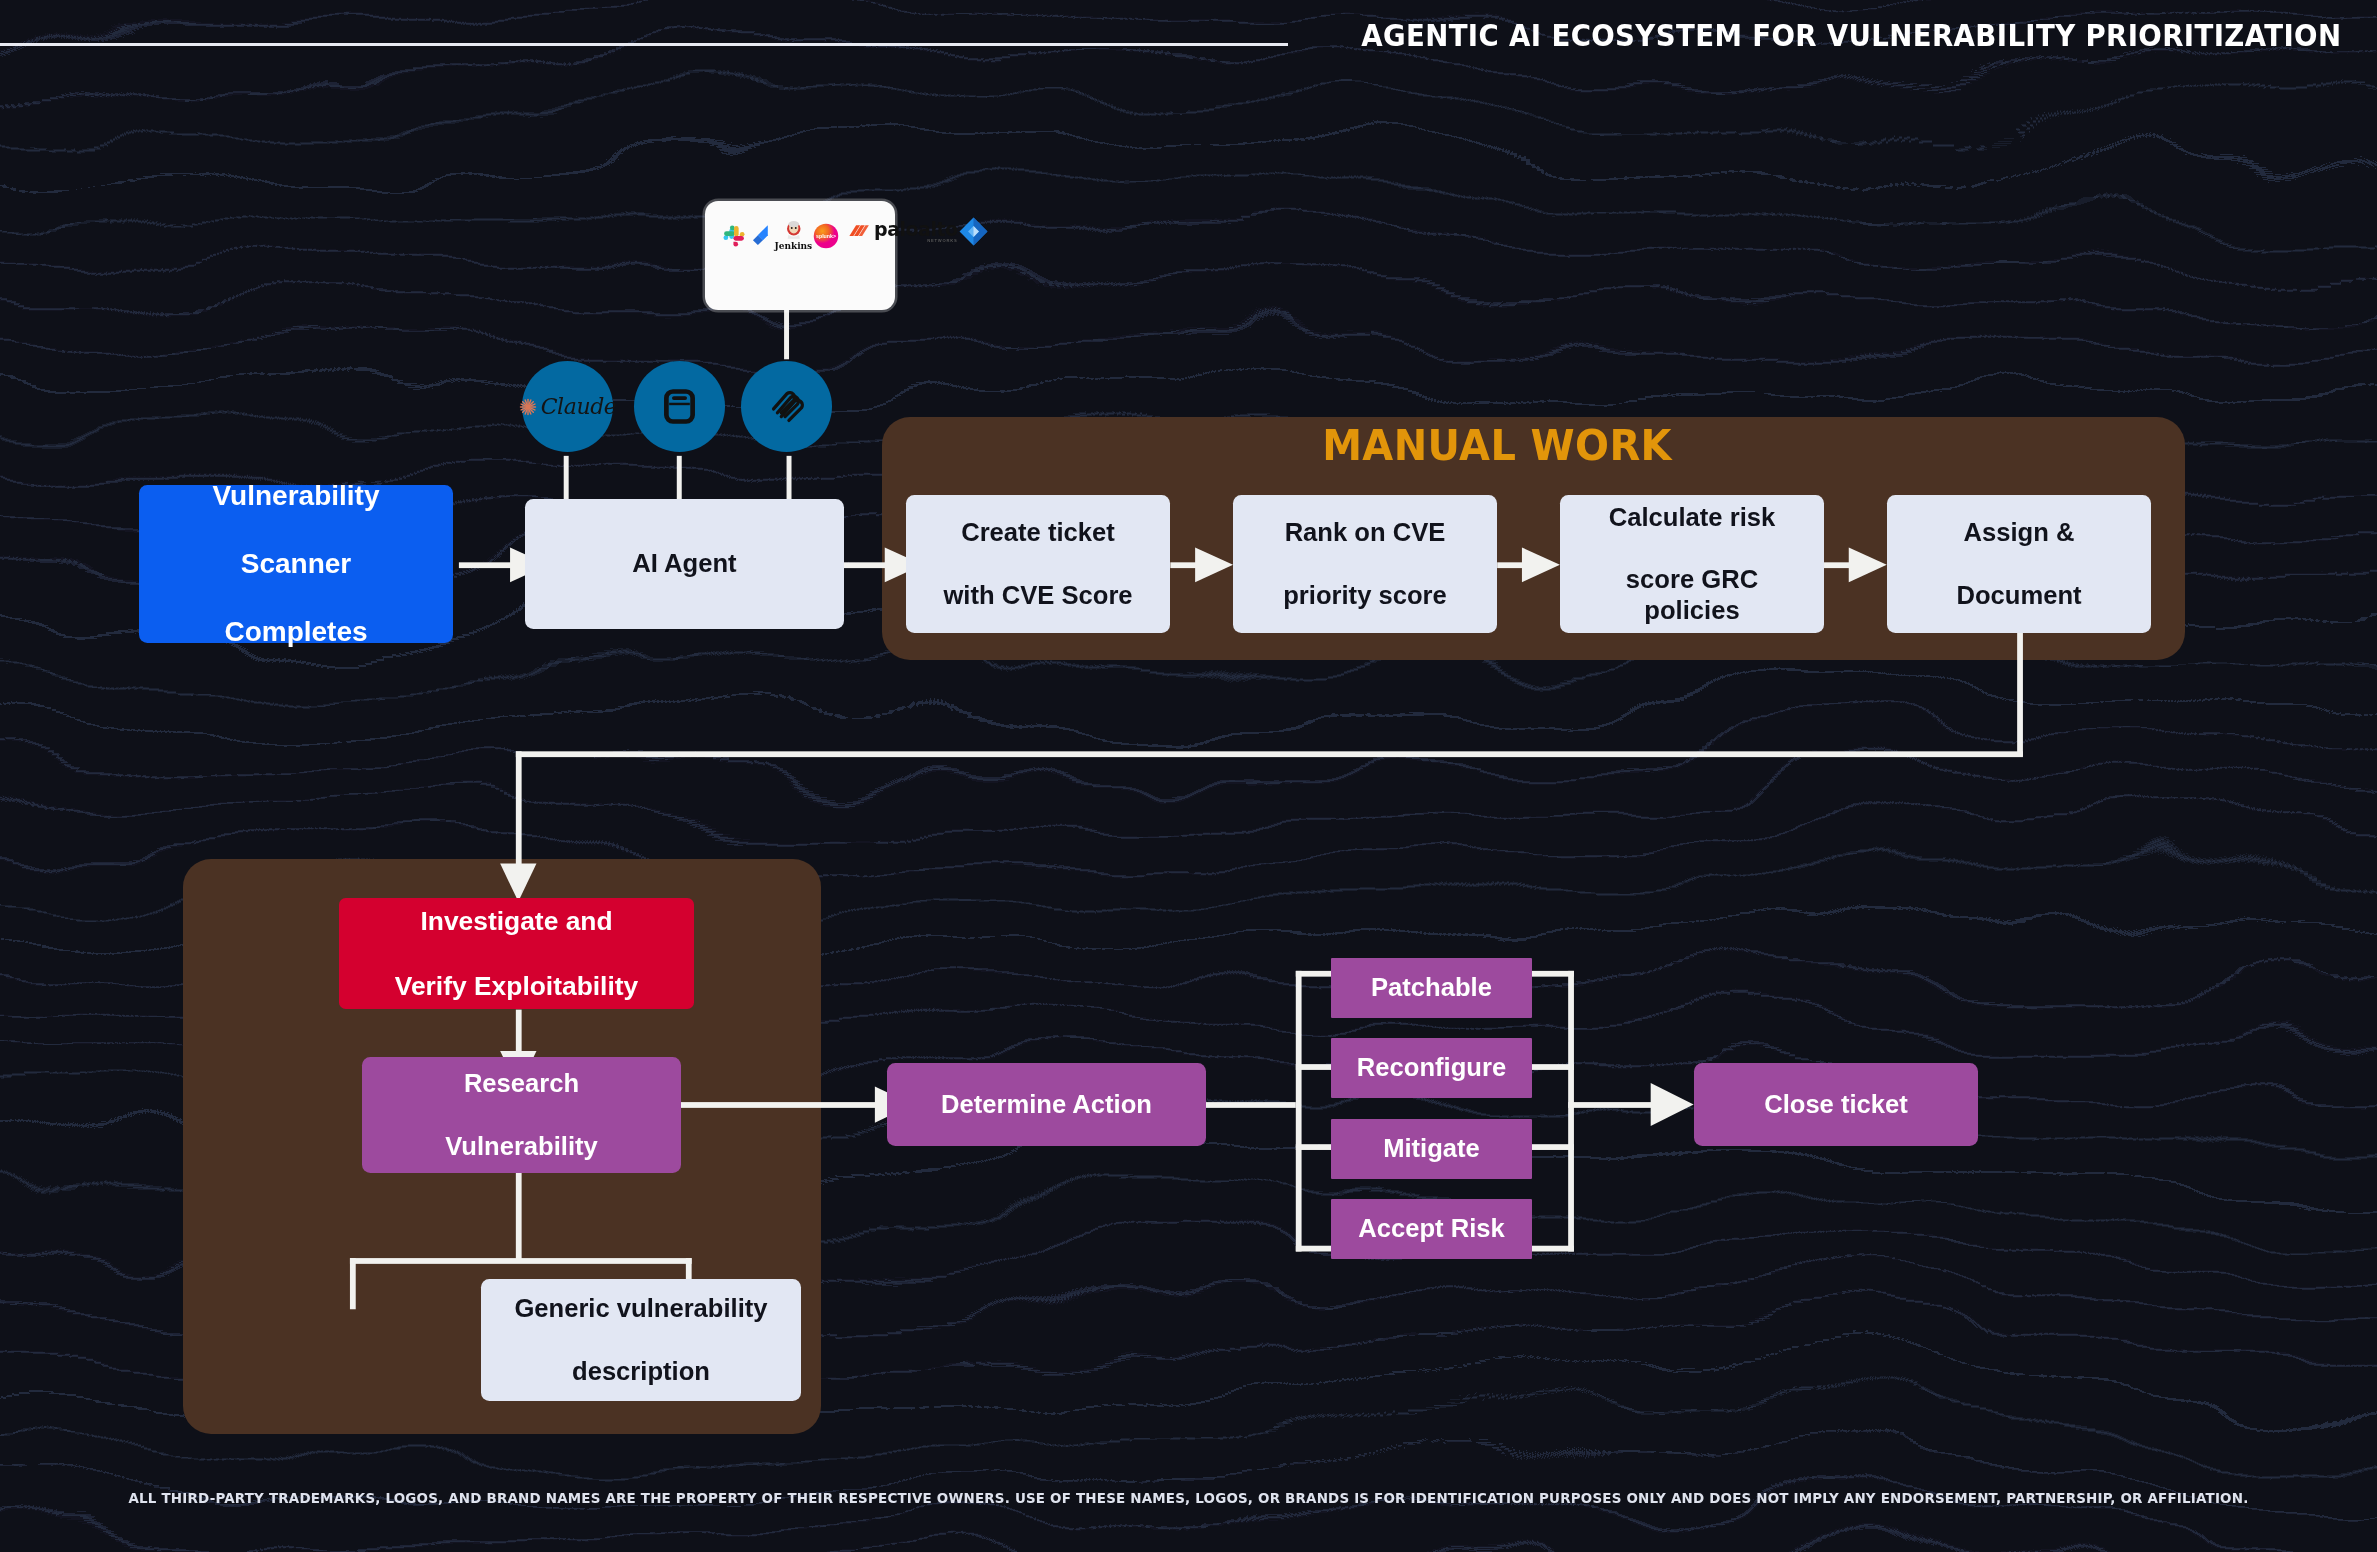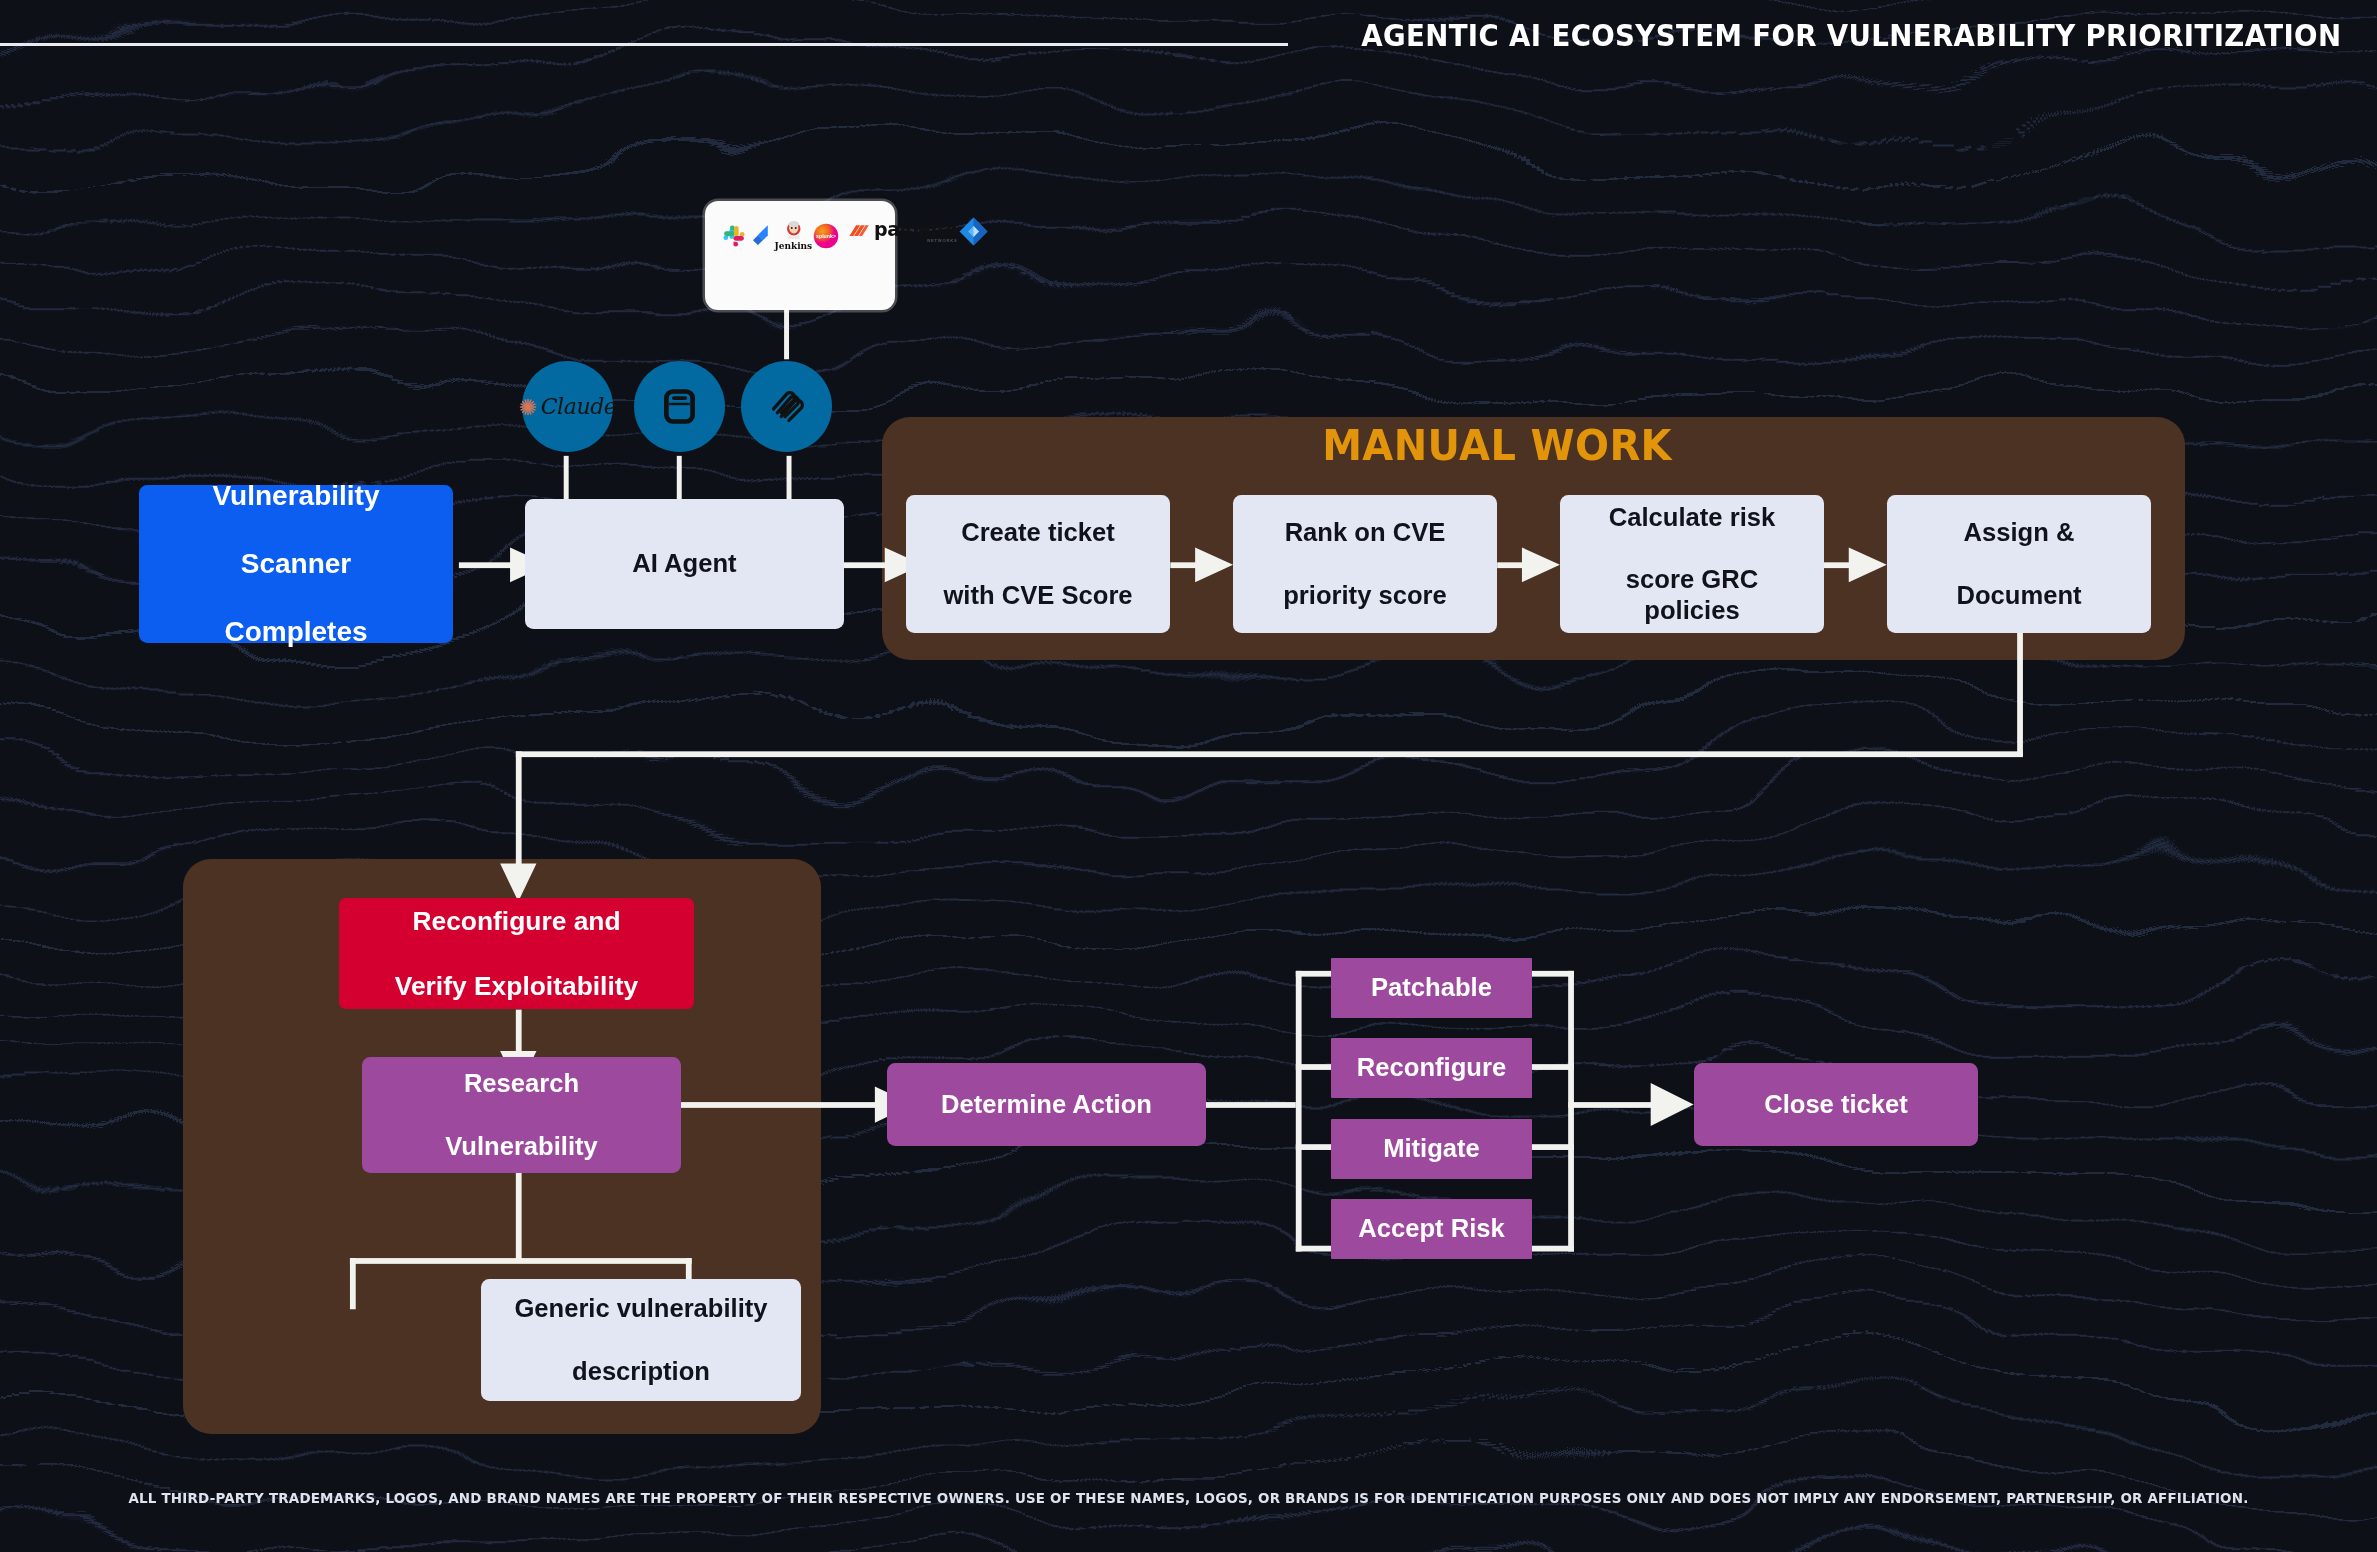--- a/index.html
+++ b/index.html
@@ -345,21 +345,21 @@
   </div>
   <div class="node n-light" style="left:1887px; top:495px; width:264px; height:138px;">
     <span>
       <span>Assign &amp;</span><br>
       <span>Document</span>
     </span>
   </div>
 
   <div class="node n-red" style="left:339px; top:898px; width:355px; height:111px;">
     <span>
-      <span>Reconfigure and</span><br>
+      <span>Investigate and</span><br>
       <span>Verify Exploitability</span>
     </span>
   </div>
 
   <div class="node n-purple" style="left:362px; top:1057px; width:319px; height:116px;">
     <span>
       <span>Research</span><br>
       <span>Vulnerability</span>
     </span>
   </div>

